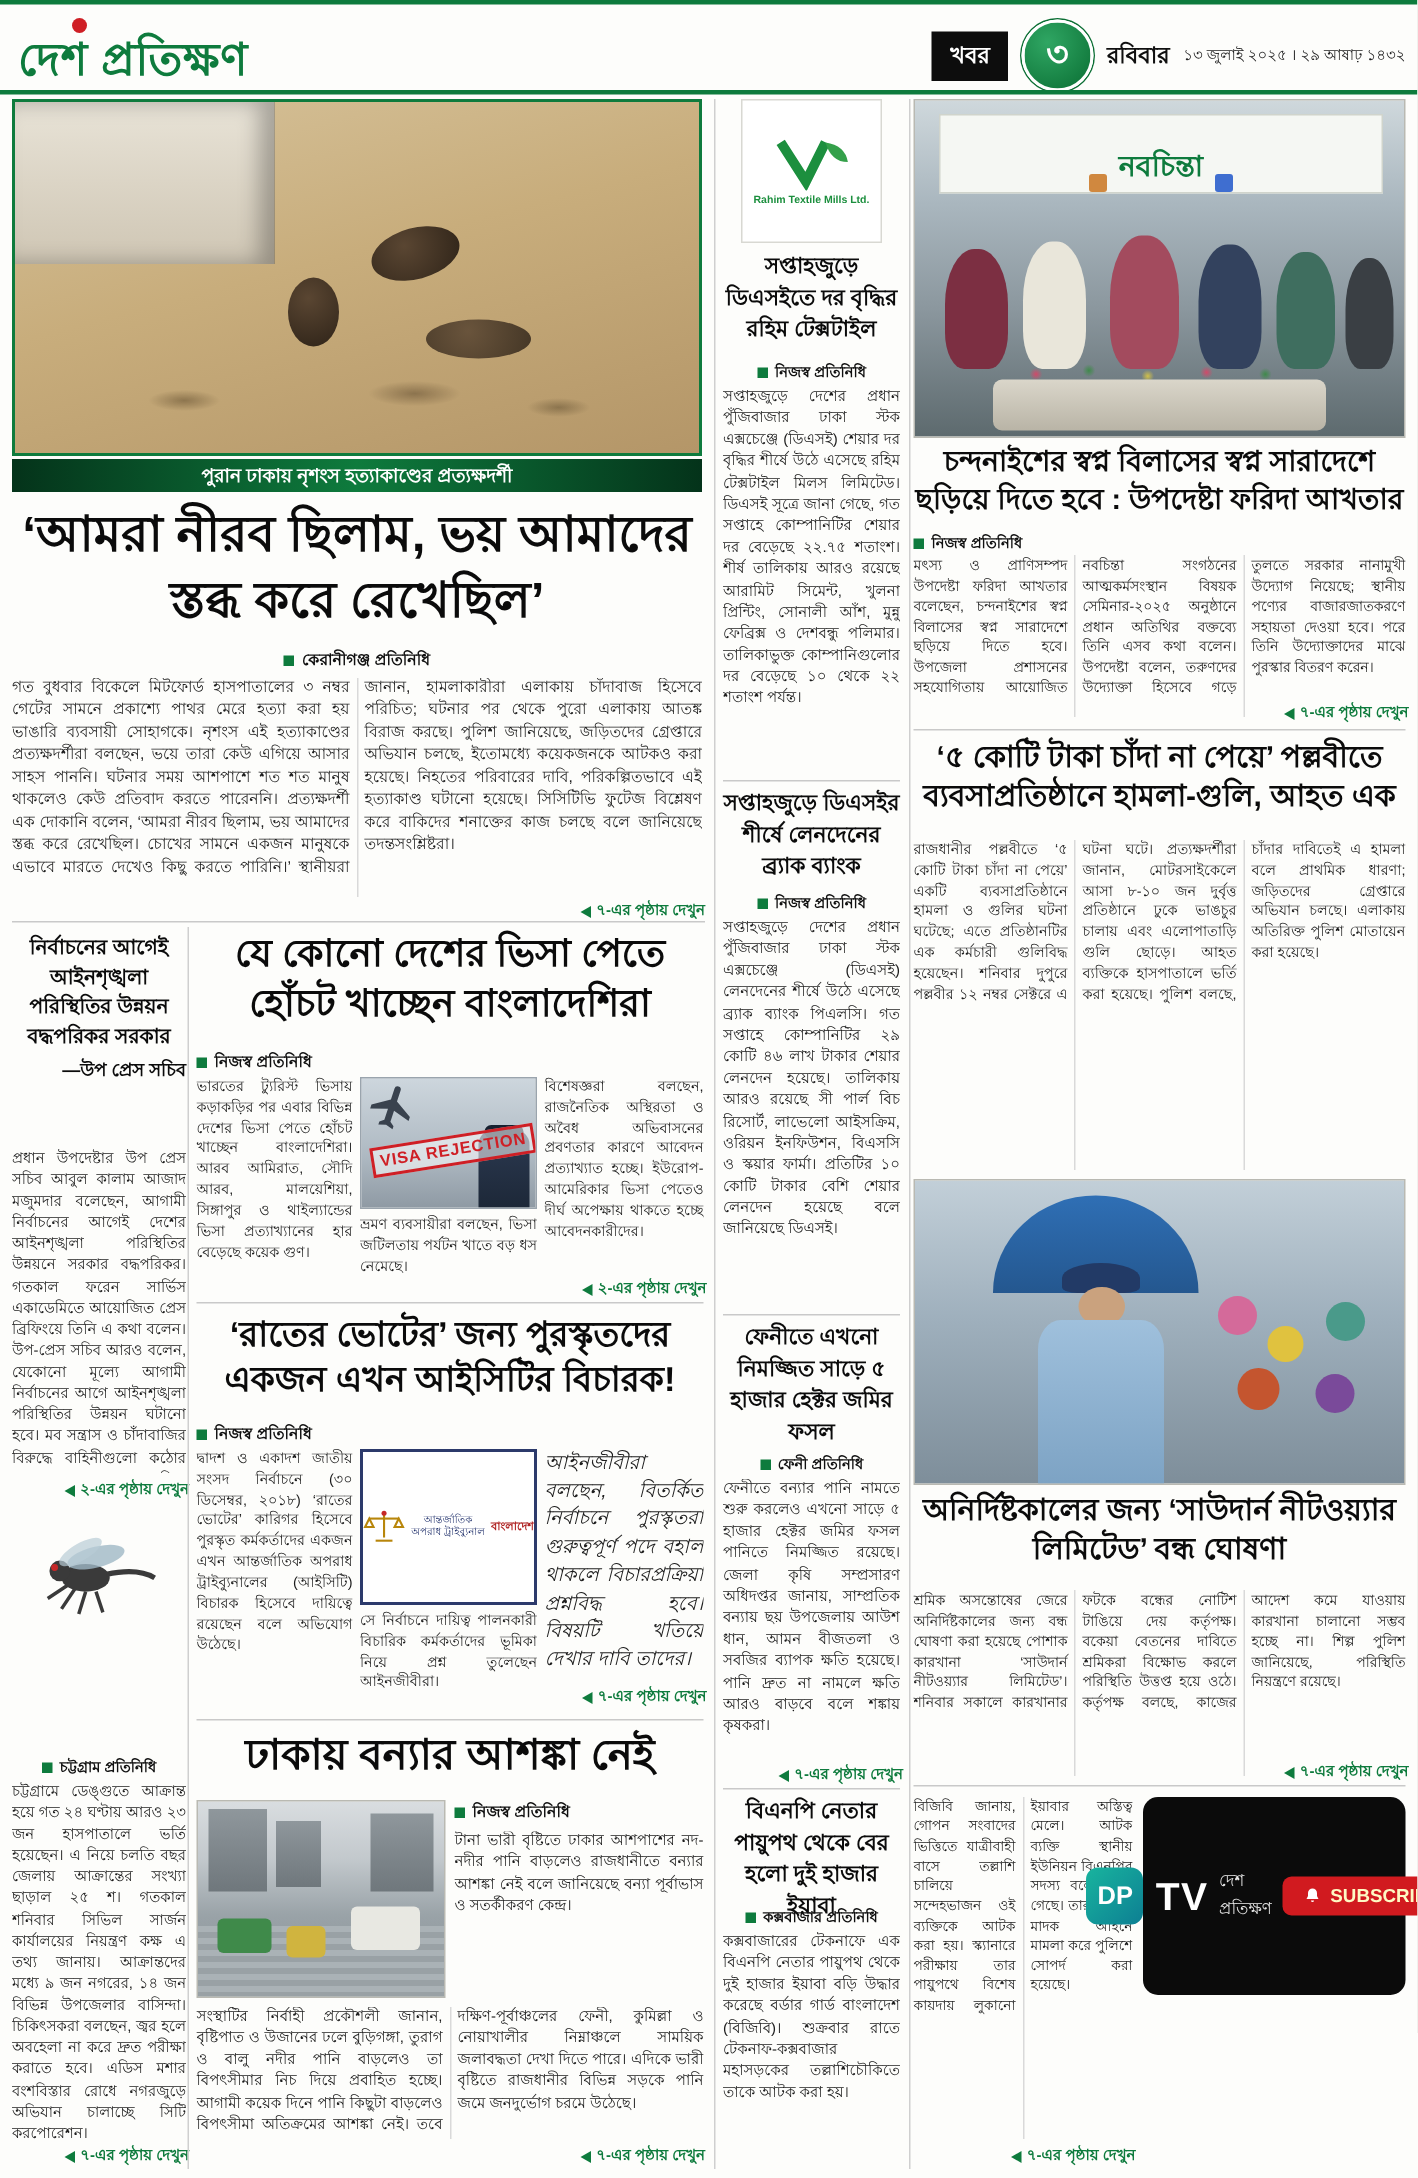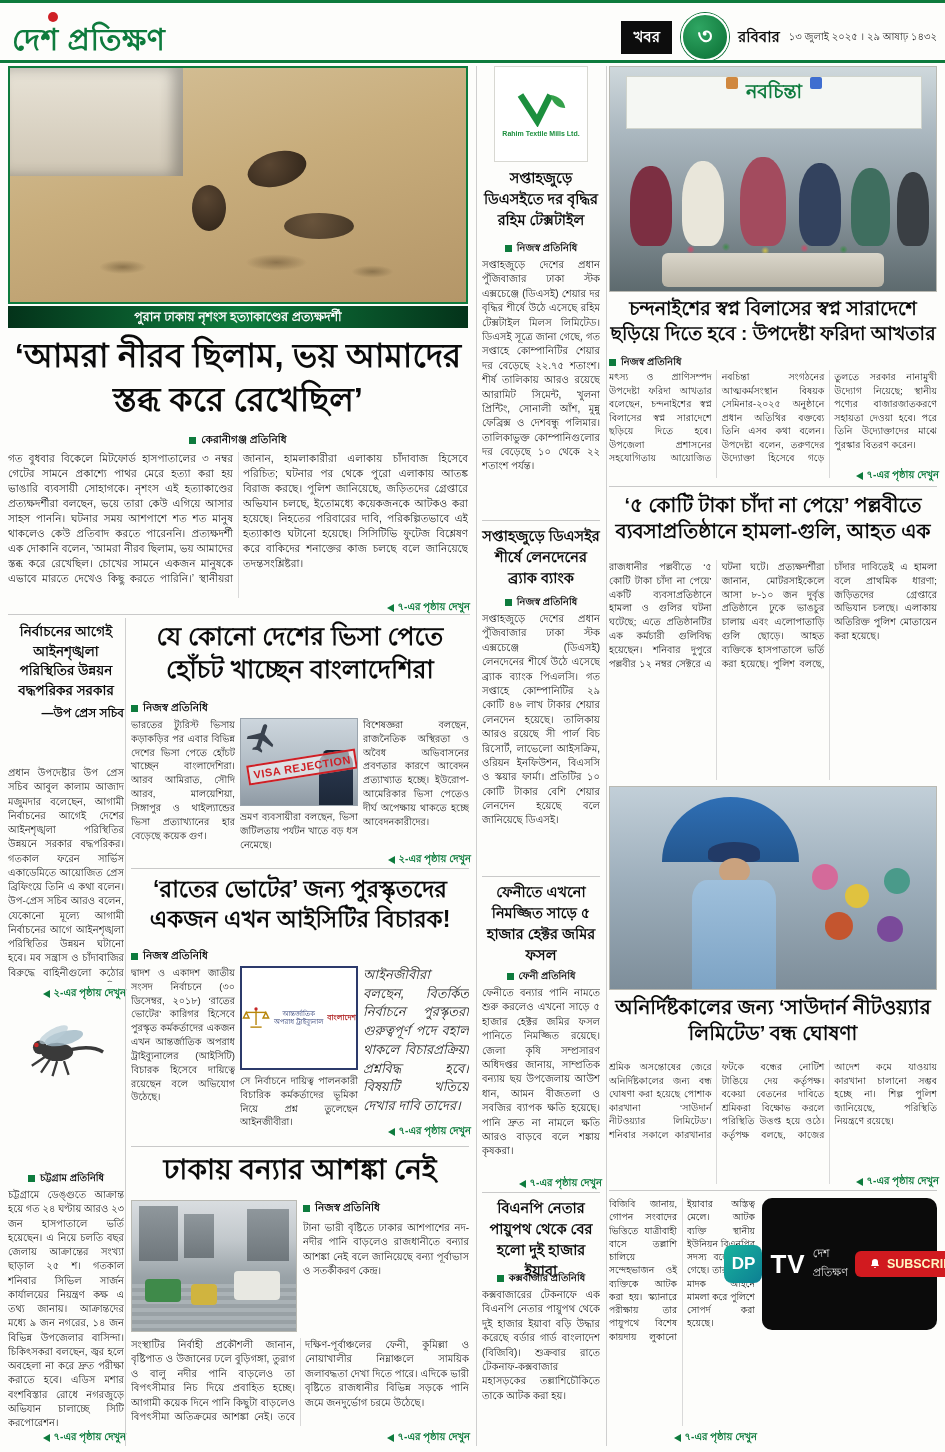--- a/index.html
+++ b/index.html
@@ -62,21 +62,21 @@
   
   #rahim-logo{left:494px;top:66px;width:94px;height:96px;background:#fff;border:1px solid #d8d8d2;box-sizing:border-box;
       display:flex;flex-direction:column;align-items:center;justify-content:center;gap:3px;}
   .rahim-text{font-size:7px;color:#1c8f3e;font-weight:700;text-align:center;line-height:1.25;}
   
   #mosquito{left:16px;top:1004px;width:96px;height:82px;display:flex;align-items:center;justify-content:center;}
   
   #photo2{left:609px;top:66px;width:328px;height:226px;overflow:hidden;border:1px solid #b9b9b2;box-sizing:border-box;
       background:linear-gradient(180deg,#cfd8dc 0%,#aab7bf 30%,#8b979e 62%,#5d6a6e 100%);}
   .p2-banner{position:absolute;left:5%;top:4%;width:90%;height:23%;background:#f5f7f3;border:1px solid #d0d4cc;
-      display:flex;align-items:flex-start;justify-content:center;gap:8px;}
+      display:flex;align-items:flex-end;justify-content:center;gap:8px;}
   .p2-banner-text{color:var(--green);font-weight:800;font-size:19px;}
   .p2-chip{width:12px;height:12px;border-radius:2px;}
   .p2-person{position:absolute;bottom:20%;border-radius:46% 46% 30% 30%;}
   .p2-table{position:absolute;left:16%;bottom:2%;width:68%;height:15%;border-radius:6px;
       background:linear-gradient(180deg,#dad6ca,#b9b4a6);}
   .p2-flowers{position:absolute;left:20%;bottom:13%;width:60%;height:11%;
       background:radial-gradient(7px 7px at 8% 50%,#d04a6a,transparent 60%),
                  radial-gradient(7px 7px at 26% 40%,#3f8a4a,transparent 60%),
                  radial-gradient(7px 7px at 46% 55%,#d0c04a,transparent 60%),
                  radial-gradient(7px 7px at 66% 45%,#d04a6a,transparent 60%),

